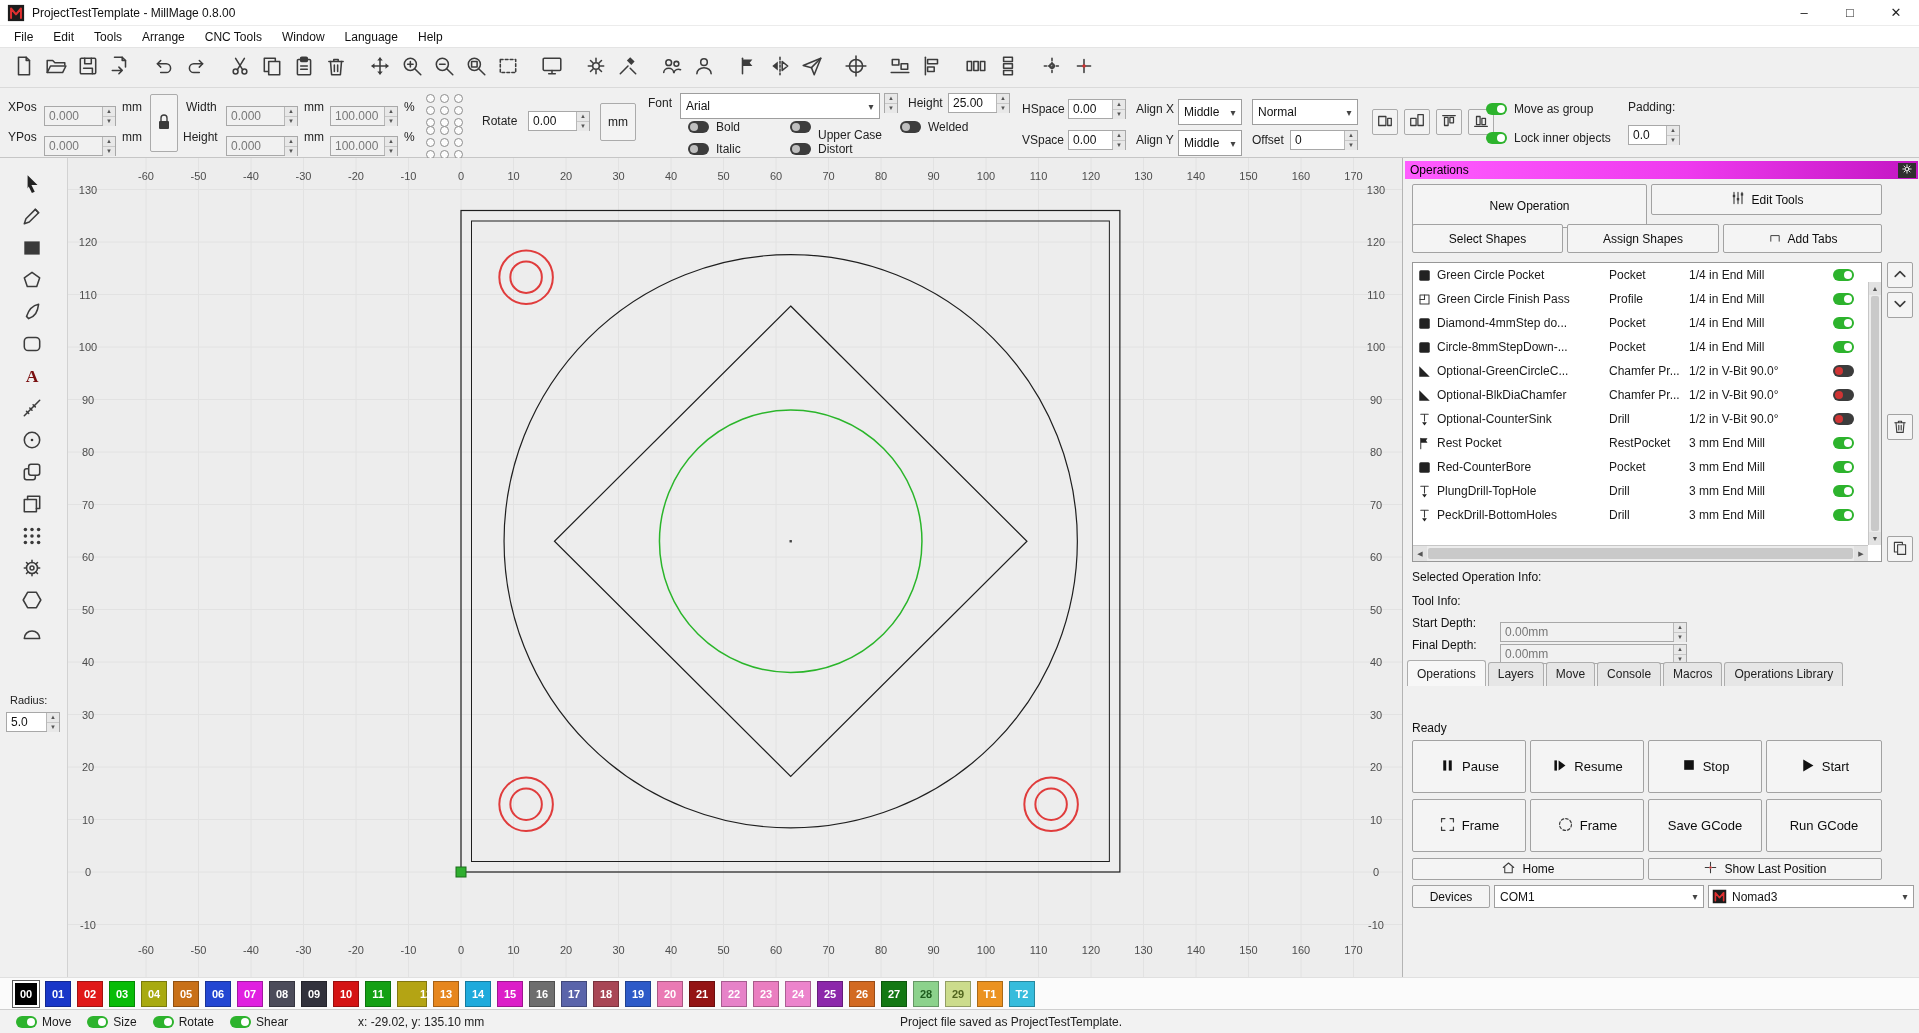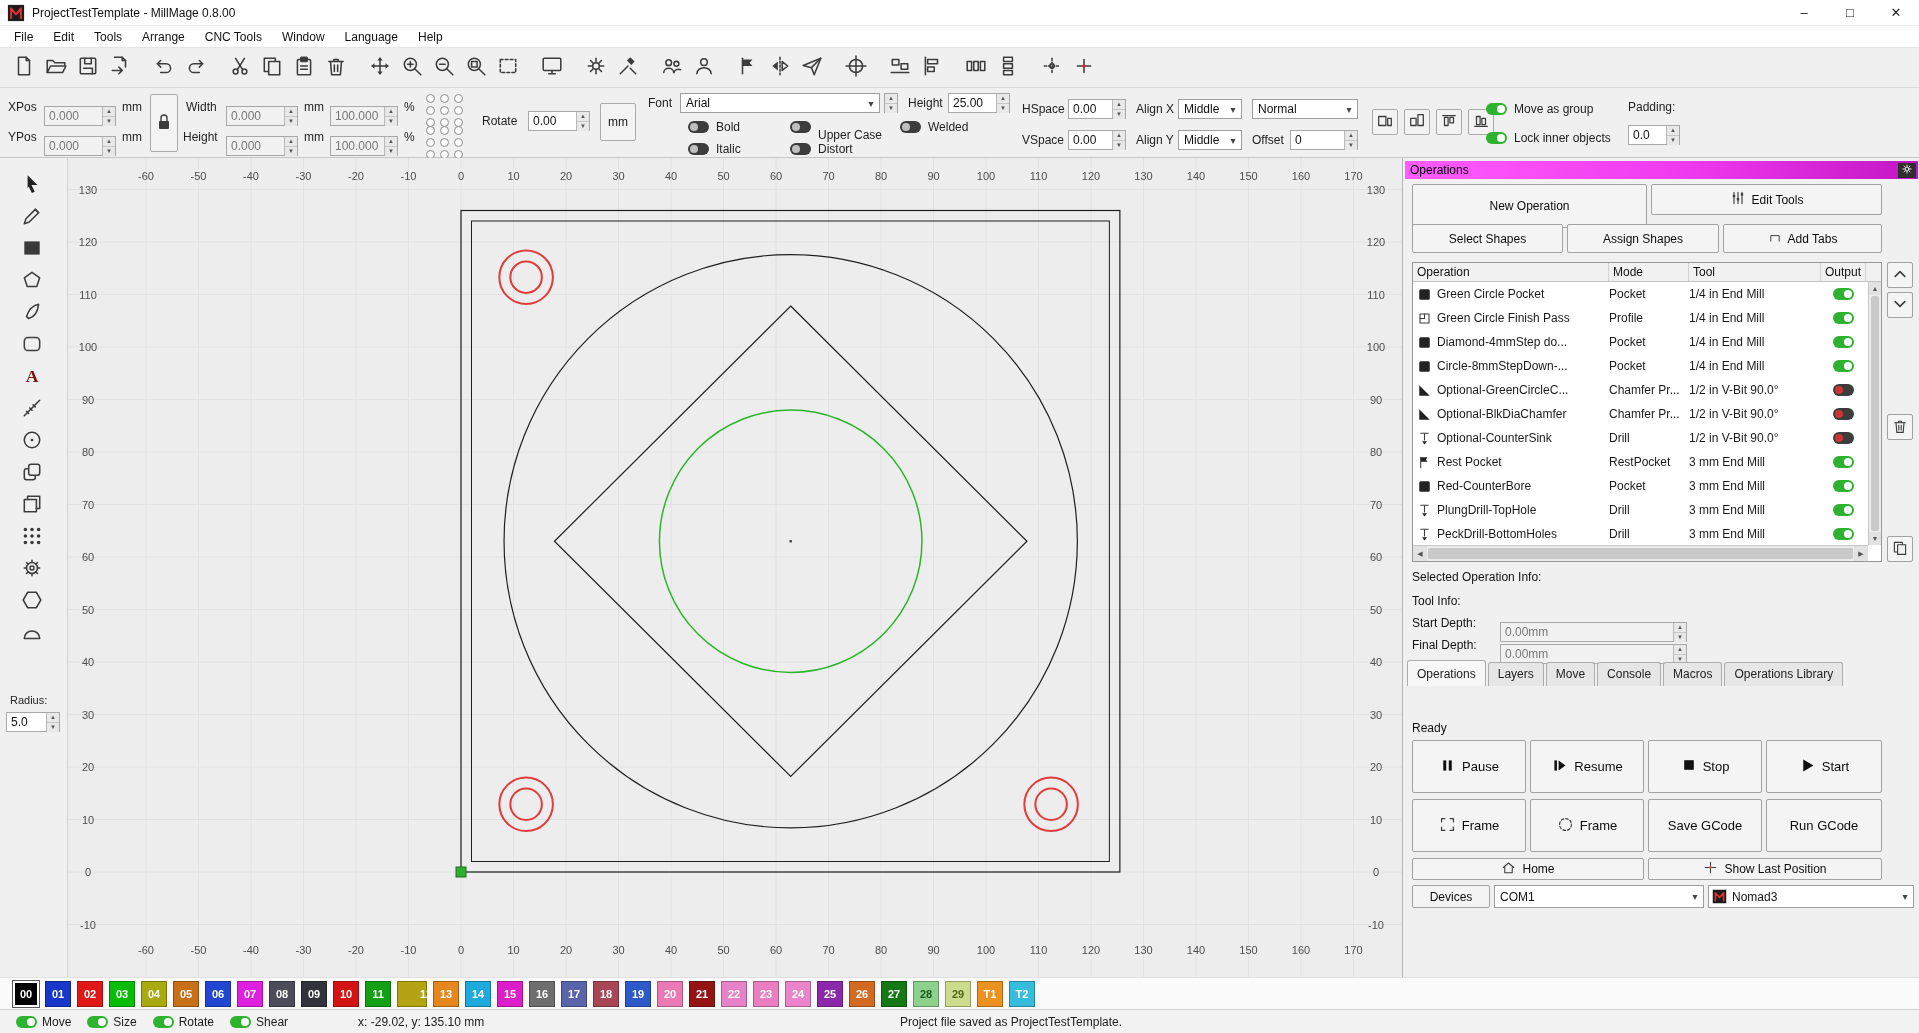--- a/index.html
+++ b/index.html
@@ -26,21 +26,21 @@
   .toolbar2 { position:absolute; left:0; top:88px; width:1919px; height:70px; background:#f0f0f0; border-bottom:1px solid #c6c6c6; }
   .t2 { position:absolute; }
   .t2-label { font-size:12px; color:#222; white-space:nowrap; }
   .field { position:absolute; height:20px; border:1px solid #a8a8a8; background:#ffffff; display:flex; align-items:stretch; }
   .field.dis { background:#f1f1f1;margin-top:9px; }
   .field.dis .fval { color:#777; }
   .fval { flex:1; padding:1px 4px; font-size:12px; color:#111; overflow:hidden; white-space:nowrap; align-self:center; }
   .spin { width:13px; border-left:1px solid #b8b8b8; display:flex; flex-direction:column; }
   .spin i { flex:1; font-style:normal; font-size:6px; line-height:9px; text-align:center; color:#555; background:#e8e8e8; }
   .spin i:first-child { border-bottom:1px solid #c8c8c8; }
-  .combo { position:absolute; height:20px; border:1px solid #9e9e9e; background:#ffffff; display:flex; align-items:center; }
+  .combo { position:absolute; height:26px; border:1px solid #9e9e9e; background:#ffffff; display:flex; align-items:center; }
   .cval { flex:1; padding:0 5px; font-size:12px; color:#111; white-space:nowrap; overflow:hidden; }
   .carat { width:16px; text-align:center; color:#444; font-size:10px; }
   .pill { width:21px; height:12px; border-radius:6px; background:#2db32d; position:relative; display:inline-block; flex:none; }
   .pill::after { content:""; position:absolute; width:8px; height:8px; border-radius:50%; top:2px; right:2px; background:#ffffff; }
   .pill.off { background:#3c3c3c; }
   .pill.off::after { left:2px; right:auto; background:#bfbfbf; }
   .pill.offred { background:#3c3c3c; }
   .pill.offred::after { left:2px; right:auto; background:#cf3434; }
   .t2tgl { position:absolute; }
   .anchor-grid { position:absolute; display:grid; grid-template-columns:repeat(3,14px); grid-auto-rows:12px; }
@@ -808,26 +808,20 @@
       <span>Assign Shapes</span>
     </div>
   <div class="btn" style="left:320px;top:66px;width:159px;height:29px">
       <span id="add-tabs-ic"><svg width="14" height="14" viewBox="0 0 20 20" fill="none" stroke="#3c3c3c" stroke-width="1.4" stroke-linecap="round" stroke-linejoin="round">
           <path d="M4 16V8h12v8"></path>
         </svg></span>
       <span>Add Tabs</span>
     </div>
 
   <div class="ops-table">
-    <div class="ops-head" id="ops-head">
-        <span style="width: 196px;">Operation</span>
-        <span style="width: 80px;">Mode</span>
-        <span style="width: 132px;">Tool</span>
-        <span style="width: 45px;">Output</span>
-      </div>
     <div id="ops-rows">
         <div class="op-row">
           <span class="op-c1">
             <span style="display:flex">
               <svg width="15" height="15" viewBox="0 0 20 20" fill="none" stroke="#3c3c3c" stroke-width="1.4" stroke-linecap="round" stroke-linejoin="round">
                 <rect x="3" y="3" width="14" height="14" rx="2" fill="#222" stroke="none"></rect>
               </svg>
             </span>
             <span>Green Circle Pocket</span>
           </span>

